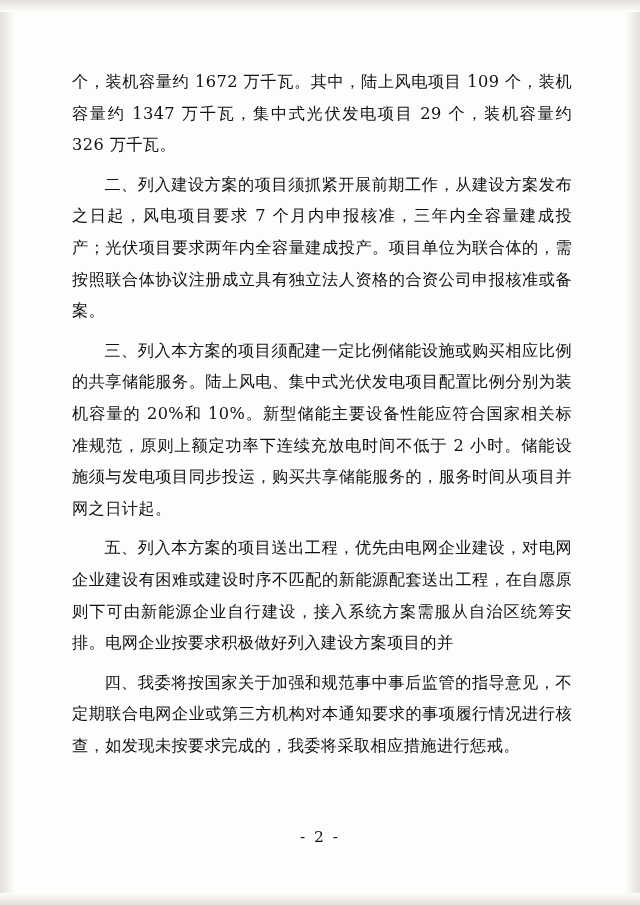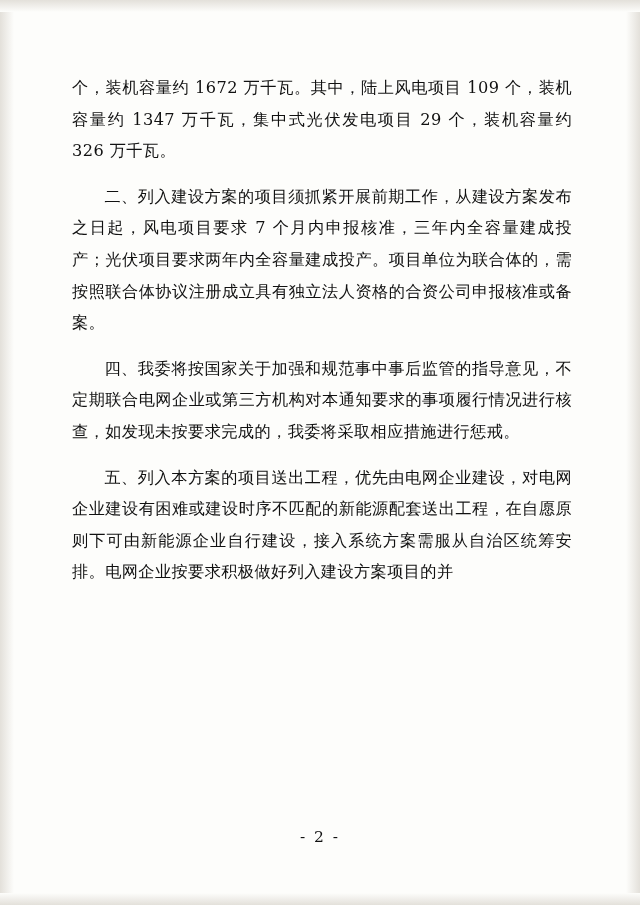--- a/index.html
+++ b/index.html
@@ -25,21 +25,21 @@
     left: 72px;
     top: 58px;
     width: 500px;
   }
   .para {
     font-size: 16.2px;
     line-height: 31.6px;
     color: #111111;
     text-align: justify;
     text-justify: inter-ideograph;
-    margin: 14px 0 1px 0;
+    margin: 8px 0 1px 0;
     letter-spacing: 0.4px;
     font-family: "DejaVu Serif", "Liberation Serif", serif;
   }
   .para.indent {
     text-indent: 2em;
   }
   .para.cont {
     text-indent: 0;
   }
   #page-number {
@@ -68,19 +68,20 @@
 <div id="page">
 
   <div class="edge" id="edge-left"></div>
   <div class="edge" id="edge-right"></div>
   <div class="edge" id="edge-top"></div>
   <div class="edge" id="edge-bottom"></div>
 
   <div id="doc-body">
     <p class="para cont">个，装机容量约 1672 万千瓦。其中，陆上风电项目 109 个，装机容量约 1347 万千瓦，集中式光伏发电项目 29 个，装机容量约 326 万千瓦。</p>
     <p class="para indent">二、列入建设方案的项目须抓紧开展前期工作，从建设方案发布之日起，风电项目要求 7 个月内申报核准，三年内全容量建成投产；光伏项目要求两年内全容量建成投产。项目单位为联合体的，需按照联合体协议注册成立具有独立法人资格的合资公司申报核准或备案。</p>
+    <p class="para indent">三、列入本方案的项目须配建一定比例储能设施或购买相应比例的共享储能服务。陆上风电、集中式光伏发电项目配置比例分别为装机容量的 20%和 10%。新型储能主要设备性能应符合国家相关标准规范，原则上额定功率下连续充放电时间不低于 2 小时。储能设施须与发电项目同步投运，购买共享储能服务的，服务时间从项目并网之日计起。</p>
+    <p class="para indent">五、列入本方案的项目送出工程，优先由电网企业建设，对电网企业建设有困难或建设时序不匹配的新能源配套送出工程，在自愿原则下可由新能源企业自行建设，接入系统方案需服从自治区统筹安排。电网企业按要求积极做好列入建设方案项目的并</p>
     <p class="para indent">四、我委将按国家关于加强和规范事中事后监管的指导意见，不定期联合电网企业或第三方机构对本通知要求的事项履行情况进行核查，如发现未按要求完成的，我委将采取相应措施进行惩戒。</p>
-    <p class="para indent">五、列入本方案的项目送出工程，优先由电网企业建设，对电网企业建设有困难或建设时序不匹配的新能源配套送出工程，在自愿原则下可由新能源企业自行建设，接入系统方案需服从自治区统筹安排。电网企业按要求积极做好列入建设方案项目的并</p>
   </div>
 
   <div id="page-number">- 2 -</div>
 
 </div>
 
 </body></html>

